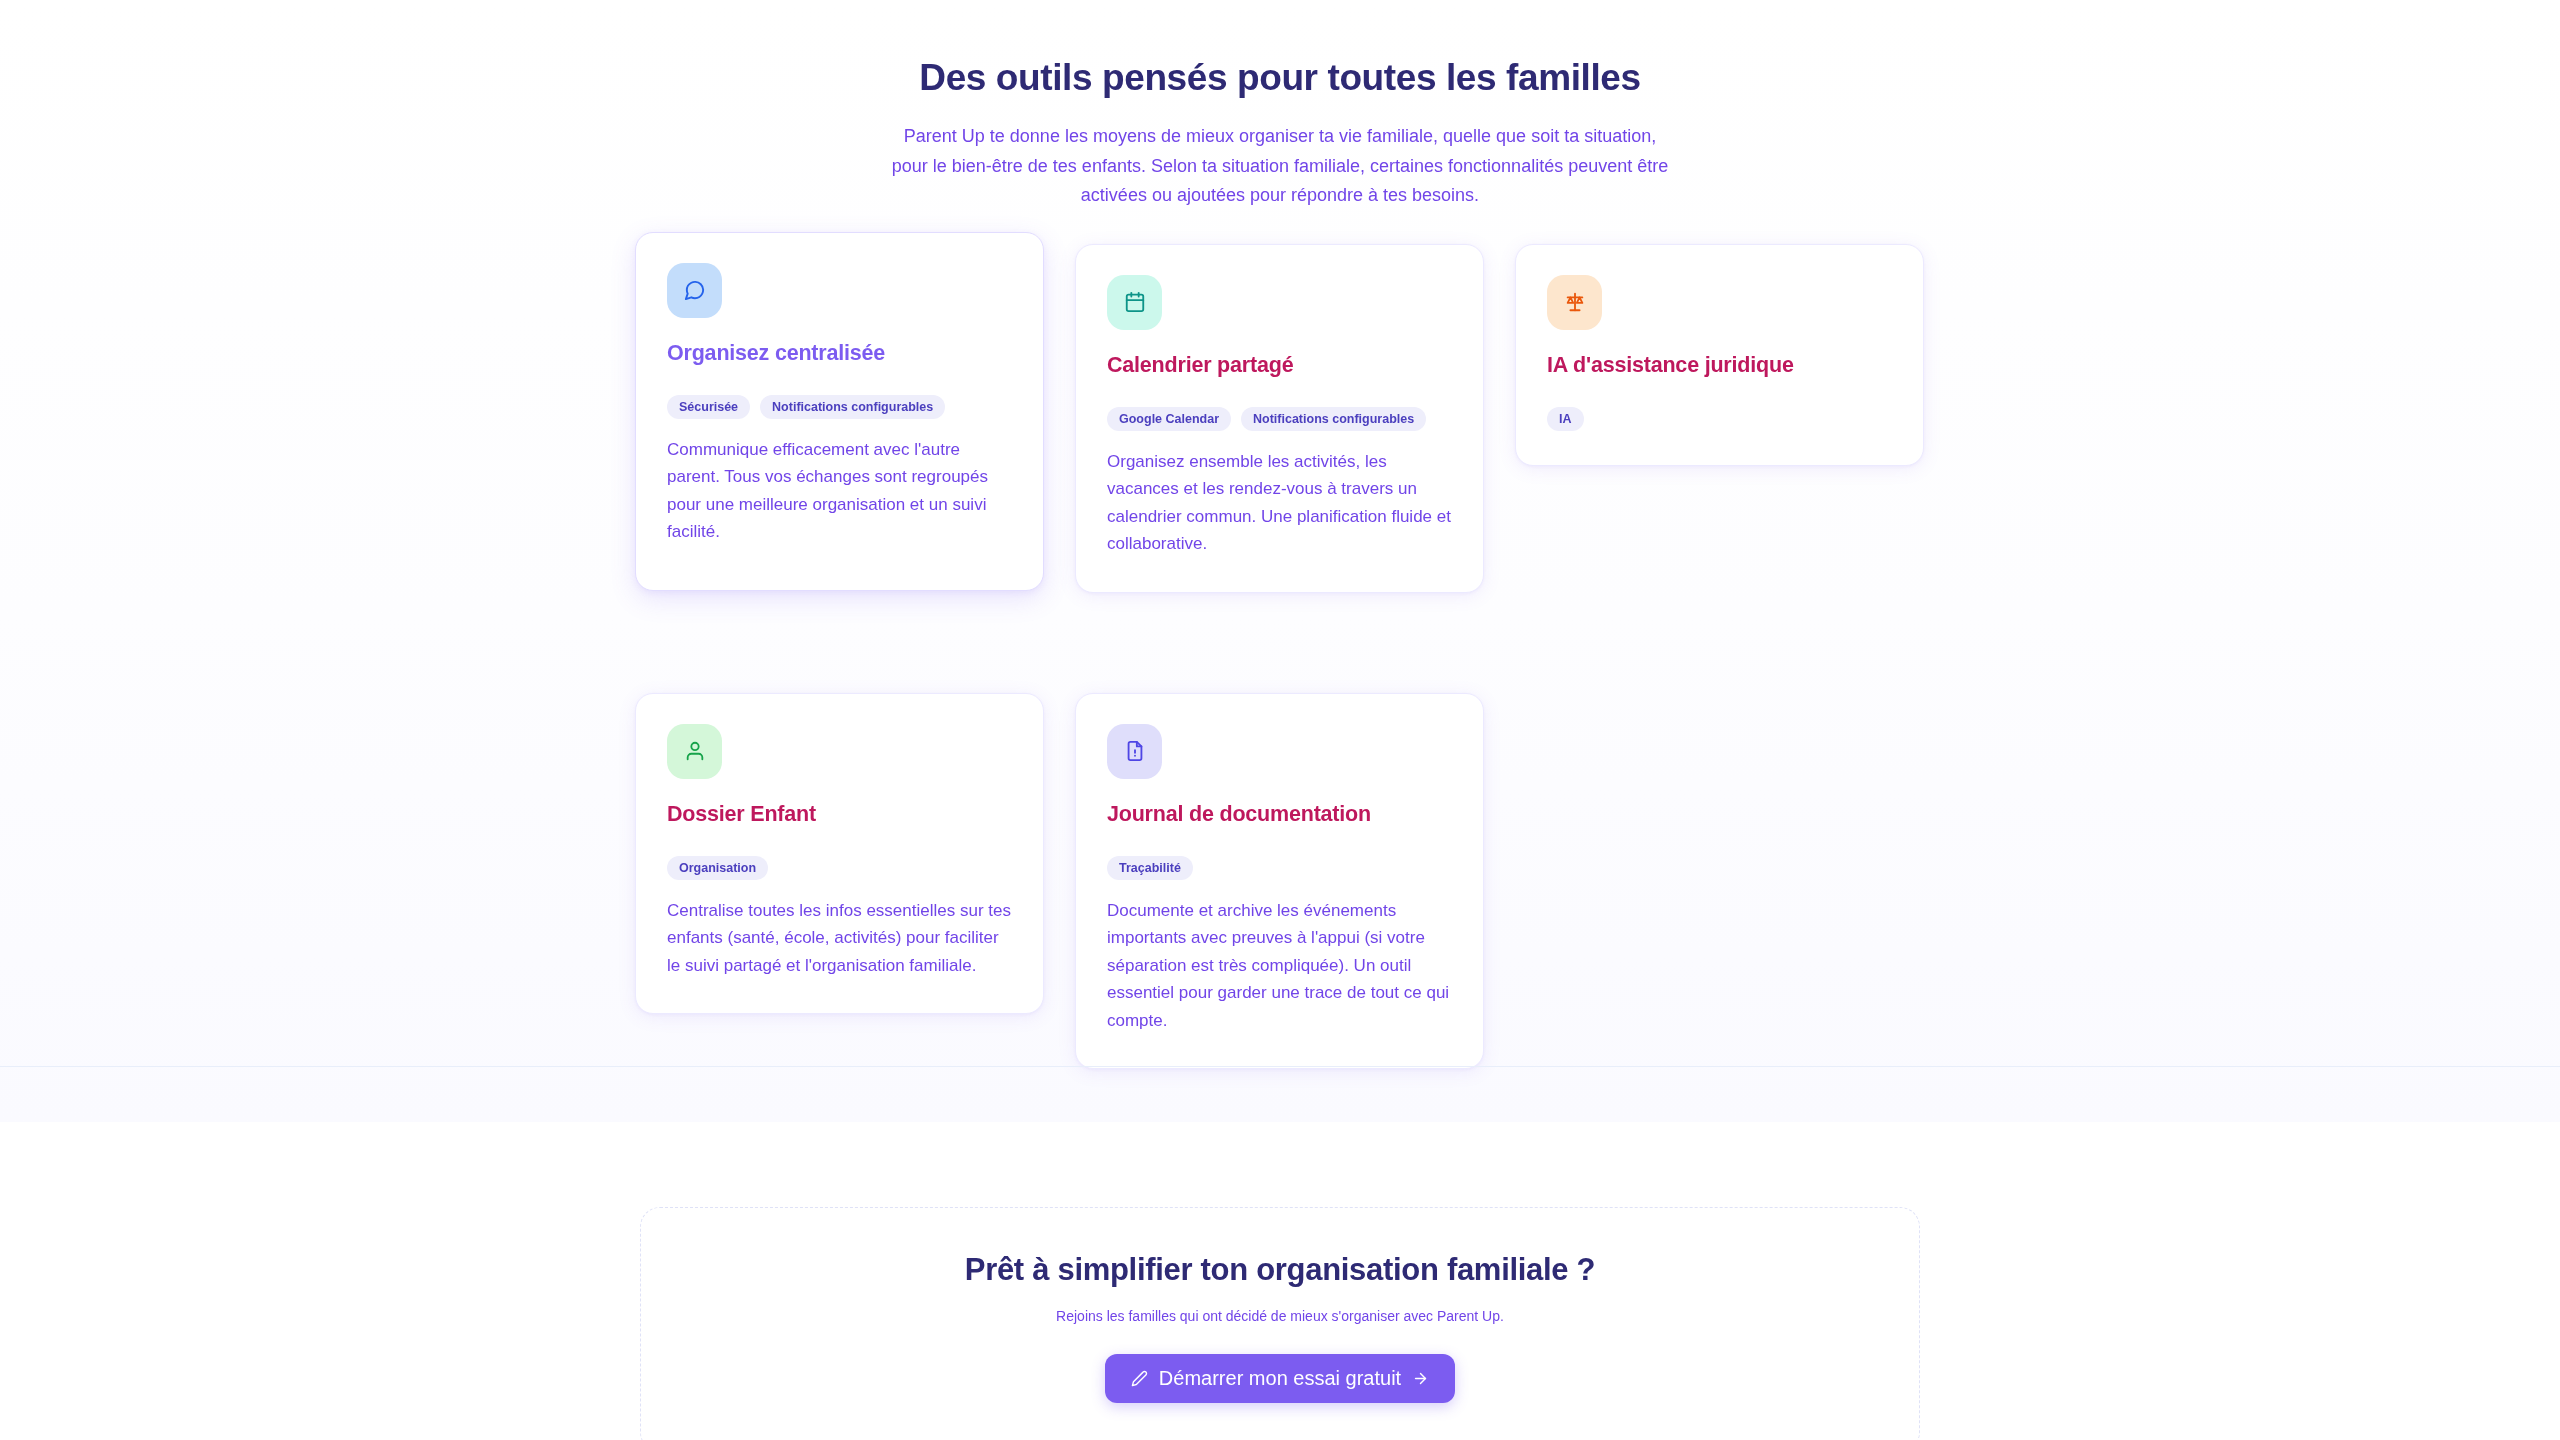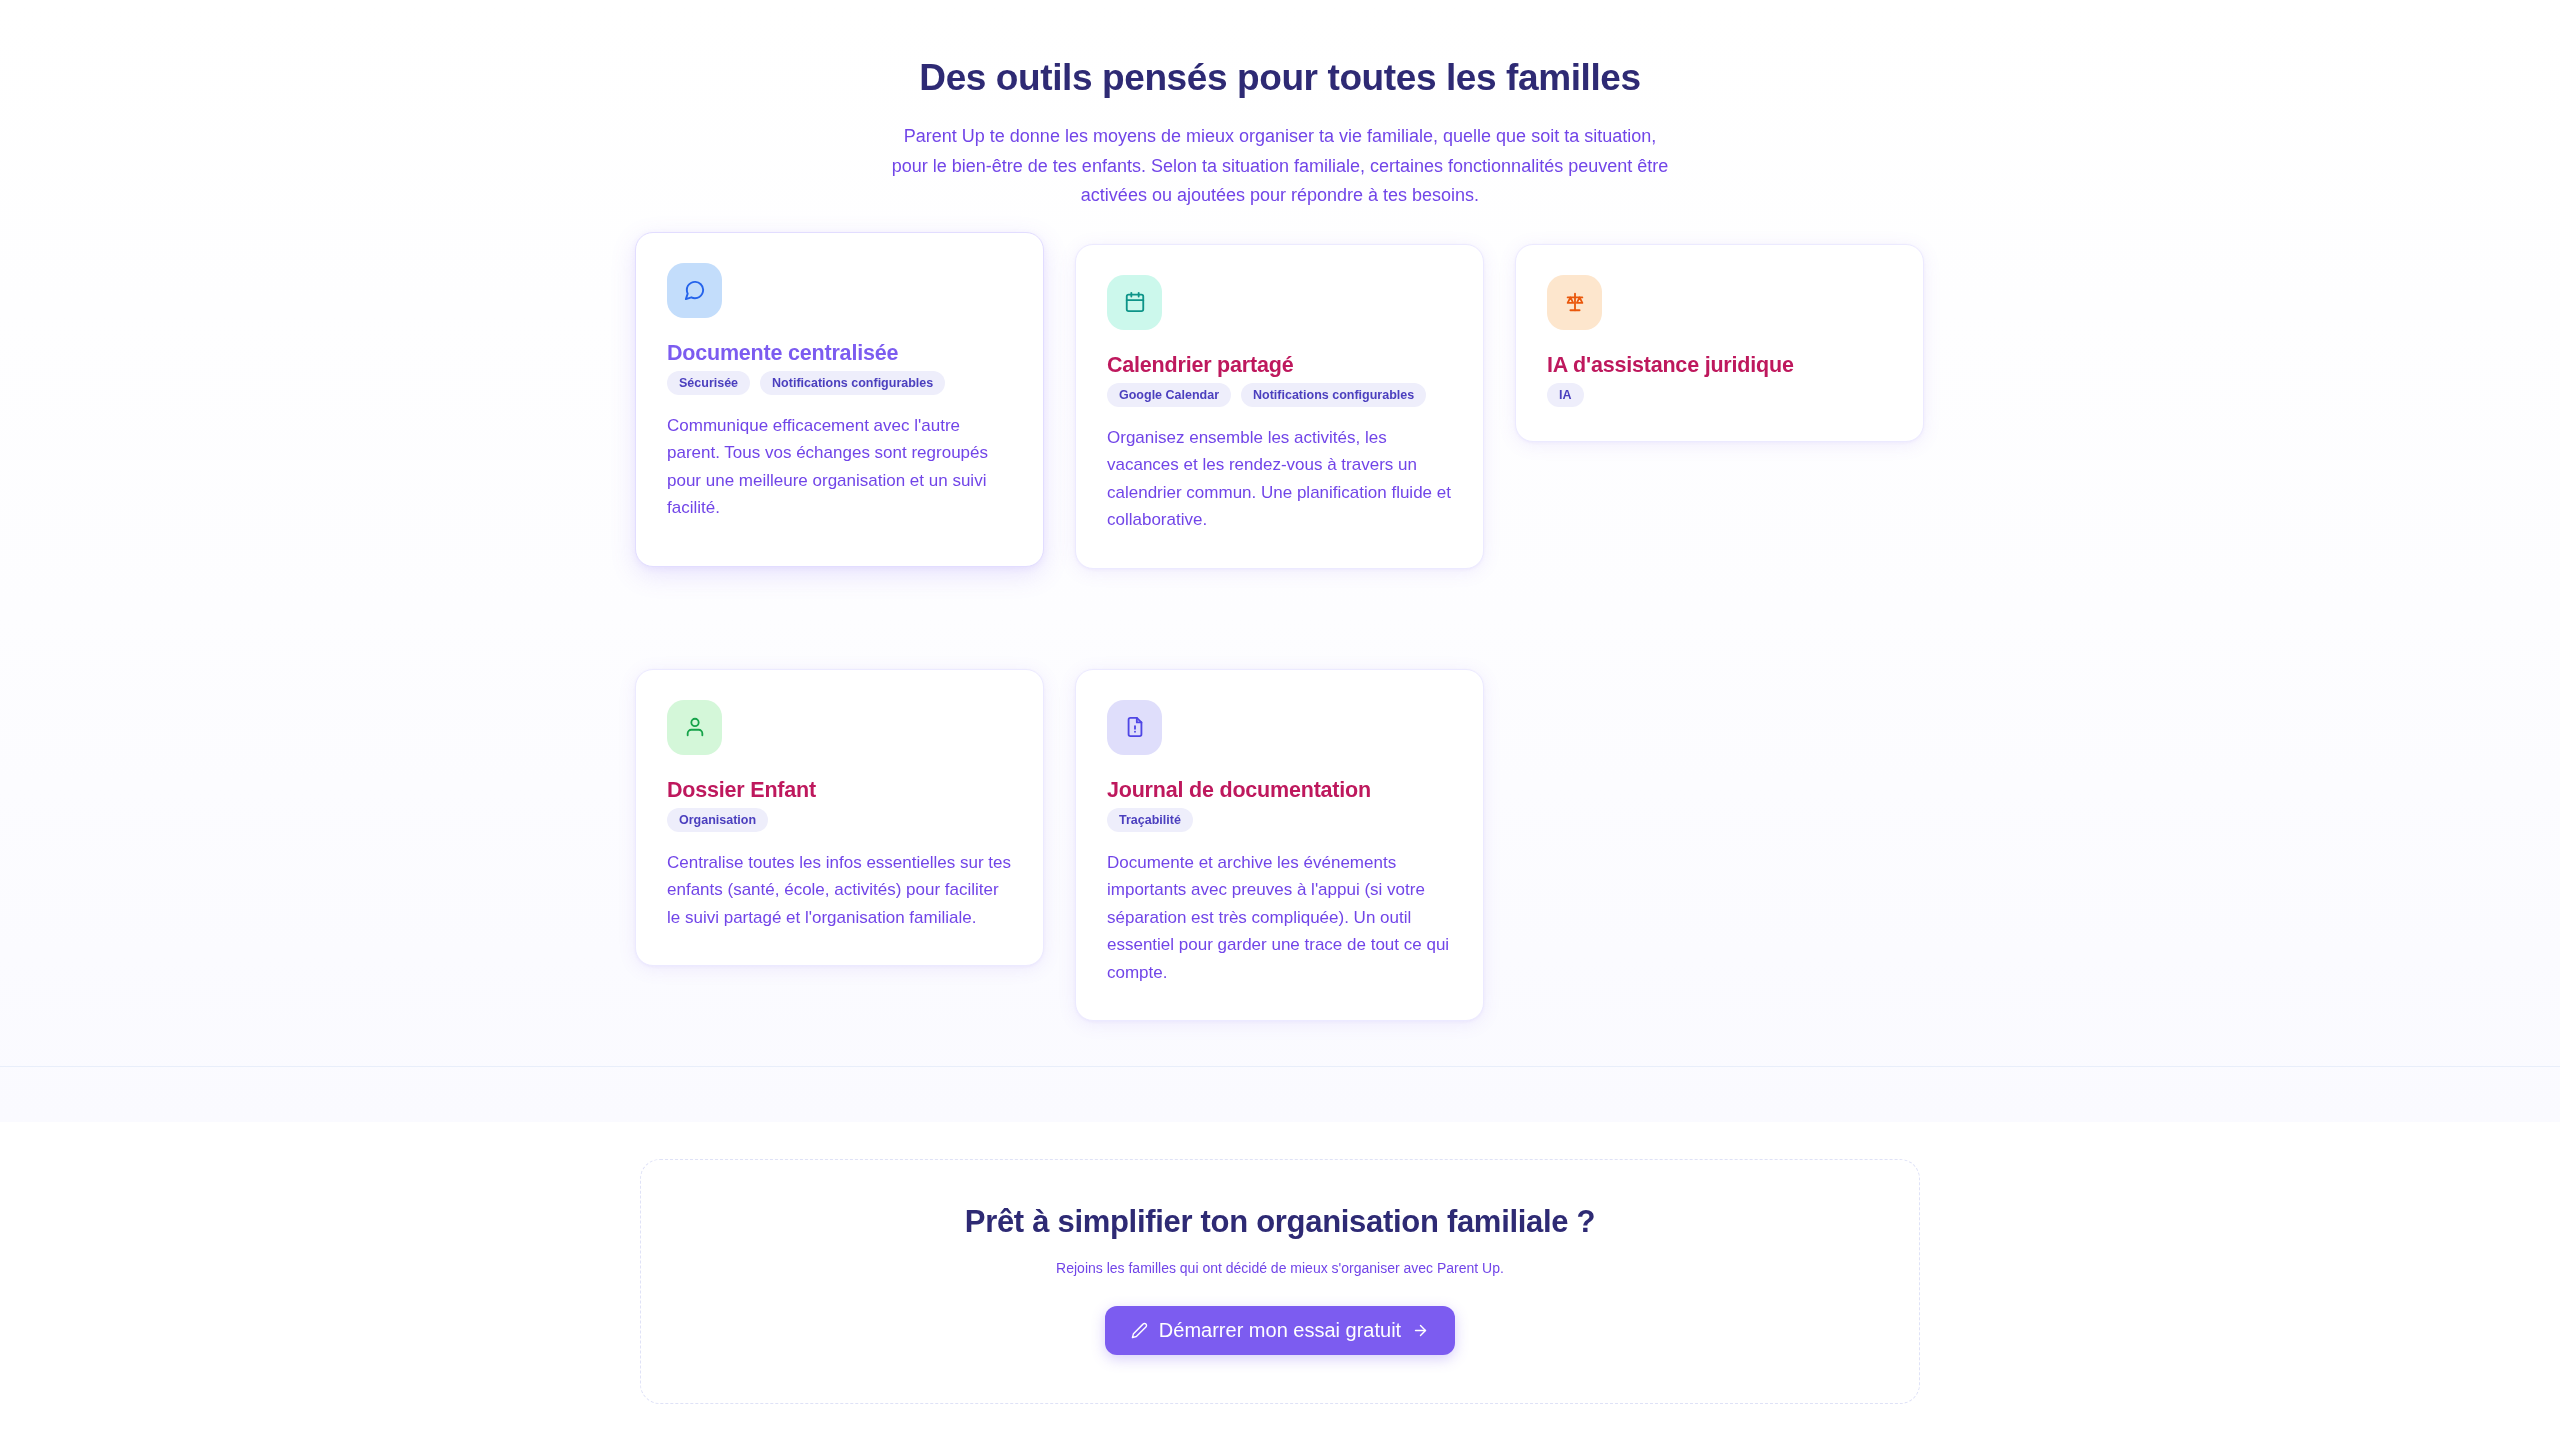--- a/index.html
+++ b/index.html
@@ -91,21 +91,21 @@
     color: #be185d;
     letter-spacing: -0.2px;
     line-height: 1.25;
   }
   .card-title.accent { color: #7c5cf0; }
 
   .tags {
     display: flex;
     flex-wrap: wrap;
     gap: 10px;
-    margin-top: 4px;
+    margin-top: 28px;
   }
   .tag {
     background: #eeeefb;
     color: #4b3fbe;
     font-size: 12.5px;
     font-weight: 600;
     padding: 5px 12px;
     border-radius: 999px;
     white-space: nowrap;
   }
@@ -180,21 +180,21 @@
     <div class="row row-1">
 
       <div class="card lifted">
         <div class="icon-bubble" style="background:#c3ddfb">
           <span>
             <svg width="23" height="23" viewBox="0 0 24 24" fill="none" stroke="#2563eb" stroke-width="2" stroke-linecap="round" stroke-linejoin="round">
               <path d="M21 11.5a8.38 8.38 0 0 1-.9 3.8 8.5 8.5 0 0 1-7.6 4.7 8.38 8.38 0 0 1-3.8-.9L3 21l1.9-5.7a8.38 8.38 0 0 1-.9-3.8 8.5 8.5 0 0 1 4.7-7.6 8.38 8.38 0 0 1 3.8-.9h.5a8.48 8.48 0 0 1 8 8v.5z"></path>
             </svg>
           </span>
         </div>
-        <div class="card-title accent">Documente centralisée</div>
+        <div class="card-title accent">Organisez centralisée</div>
         <div class="tags">
           <span class="tag">Sécurisée</span>
           <span class="tag">Notifications configurables</span>
         </div>
         <div class="card-desc">Communique efficacement avec l'autre parent. Tous vos échanges sont regroupés pour une meilleure organisation et un suivi facilité.</div>
       </div>
 
       <div class="card">
         <div class="icon-bubble" style="background:#ccf8ec">
           <span>

